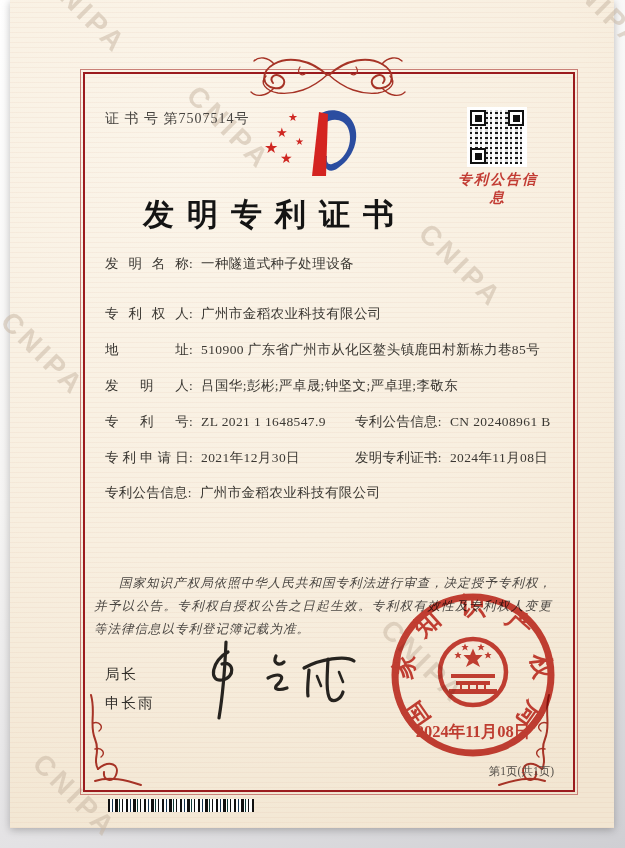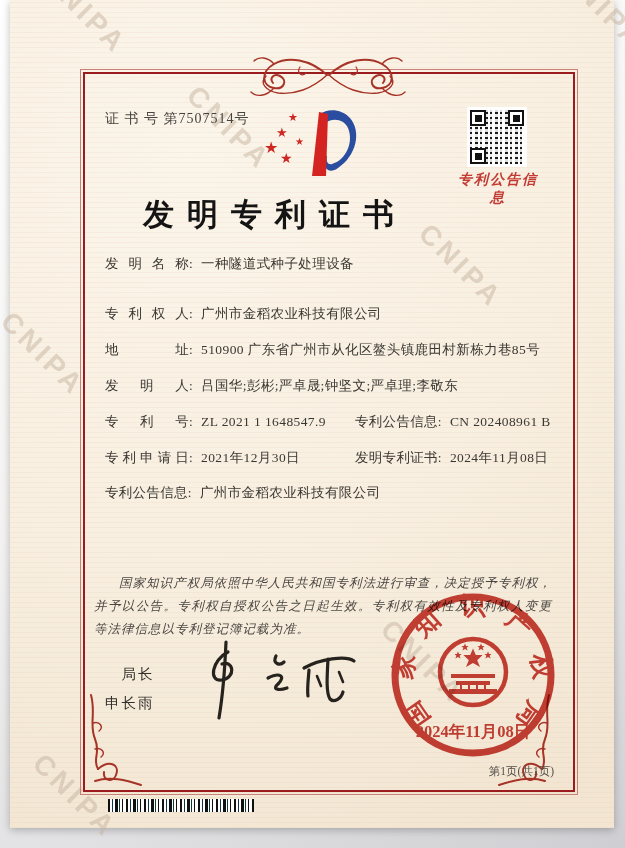--- a/index.html
+++ b/index.html
@@ -32,21 +32,21 @@
     font-weight:bold;color:#141414;letter-spacing:13px;text-indent:13px;margin-top:8px;}
   .row{position:absolute;left:95px;font-size:13.5px;color:#3b3833;letter-spacing:.3px;white-space:nowrap;}
   .lbl{display:inline-block;width:84px;text-align:justify;text-align-last:justify;}
   .lbl-wide{display:inline-block;width:auto;}
   .colon{margin-right:8px;}
   .val{letter-spacing:.4px;}
   .col2{position:absolute;left:250px;top:0;}
   .para{position:absolute;left:84px;top:572px;width:458px;font-size:12.5px;line-height:23px;
     color:#4a4642;text-align:justify;text-indent:2em;font-style:italic;letter-spacing:1px;}
   .director{position:absolute;left:95px;top:660px;font-family:"Liberation Sans","DejaVu Sans",sans-serif;
-    font-size:14.5px;color:#33302c;line-height:29px;letter-spacing:2px;text-align:right;}
+    font-size:14.5px;color:#33302c;line-height:29px;letter-spacing:2px;}
   .sig{position:absolute;left:178px;top:636px;}
   .seal{position:absolute;left:372px;top:584px;mix-blend-mode:multiply;opacity:.95;}
   .footer{position:absolute;left:0;top:764px;width:544px;text-align:right;font-size:11.5px;color:#55504a;}
   .barcode{position:absolute;left:98px;top:799px;width:146px;height:13px;background:
     repeating-linear-gradient(90deg,#101010 0 2px,#fdfdfd 2px 4px,#13324e 4px 5px,#fdfdfd 5px 7px,
       #101010 7px 10px,#fdfdfd 10px 11px,#0d3b36 11px 12px,#fdfdfd 12px 14px,#101010 14px 15px,#fdfdfd 15px 18px);}
   .ornament-top{position:absolute;left:230px;top:47px;}
   .flourish-bl{position:absolute;left:76px;top:693px;}
   .flourish-br{position:absolute;left:486px;top:693px;transform:scaleX(-1);}
   svg text{font-family:"Liberation Serif","DejaVu Serif",serif;}

